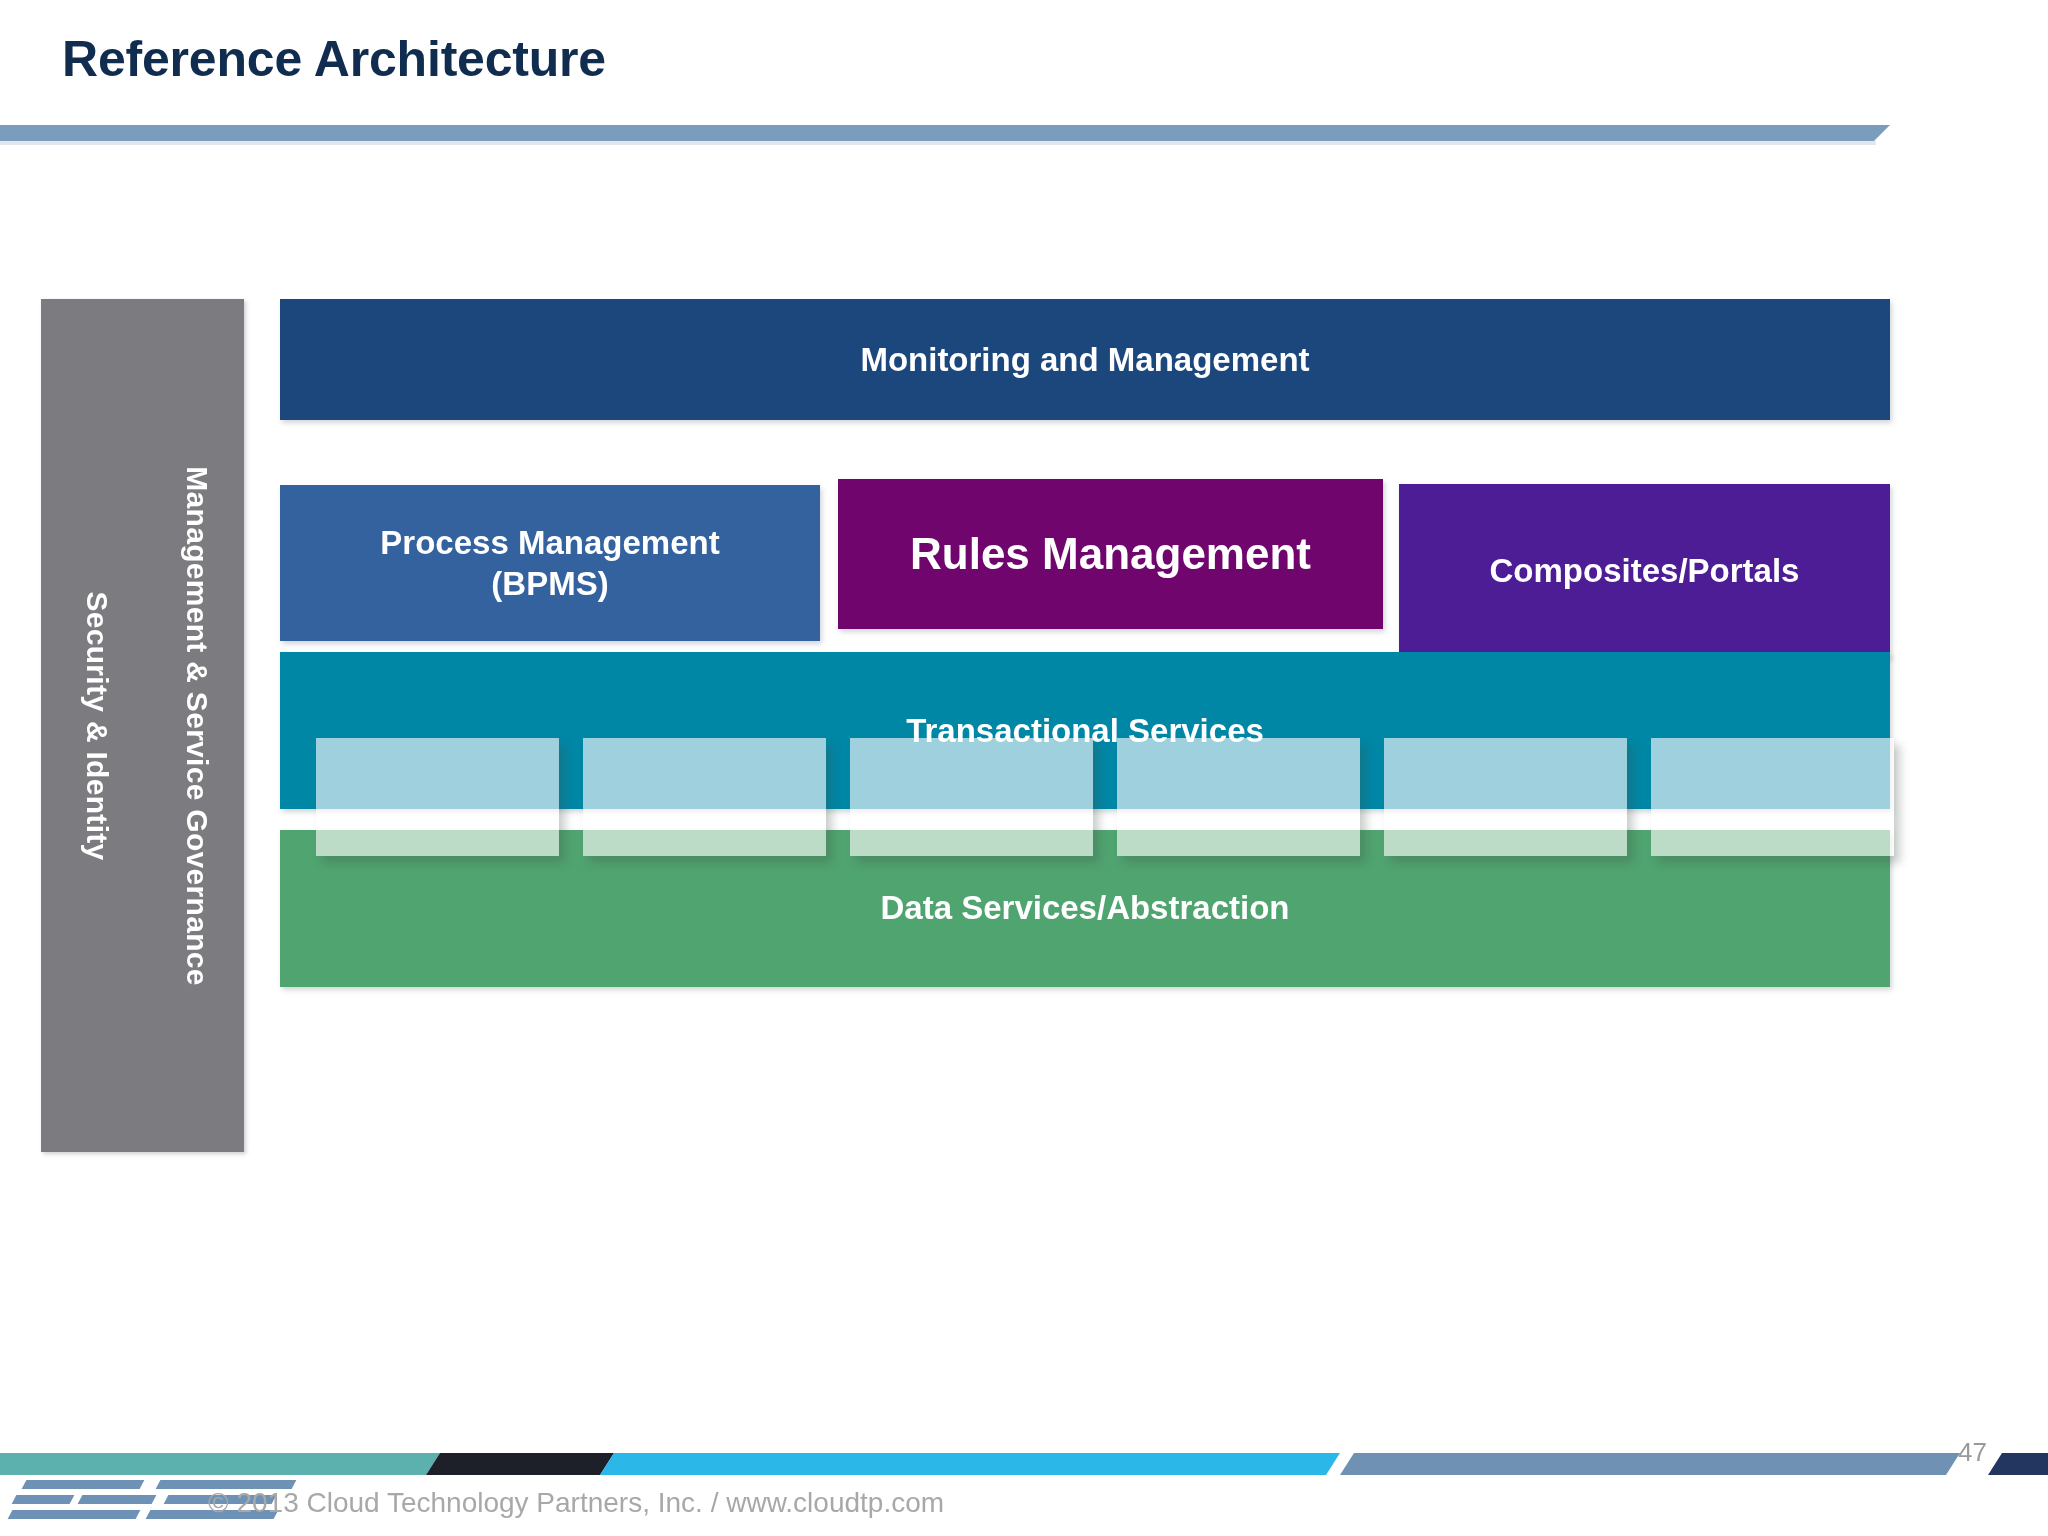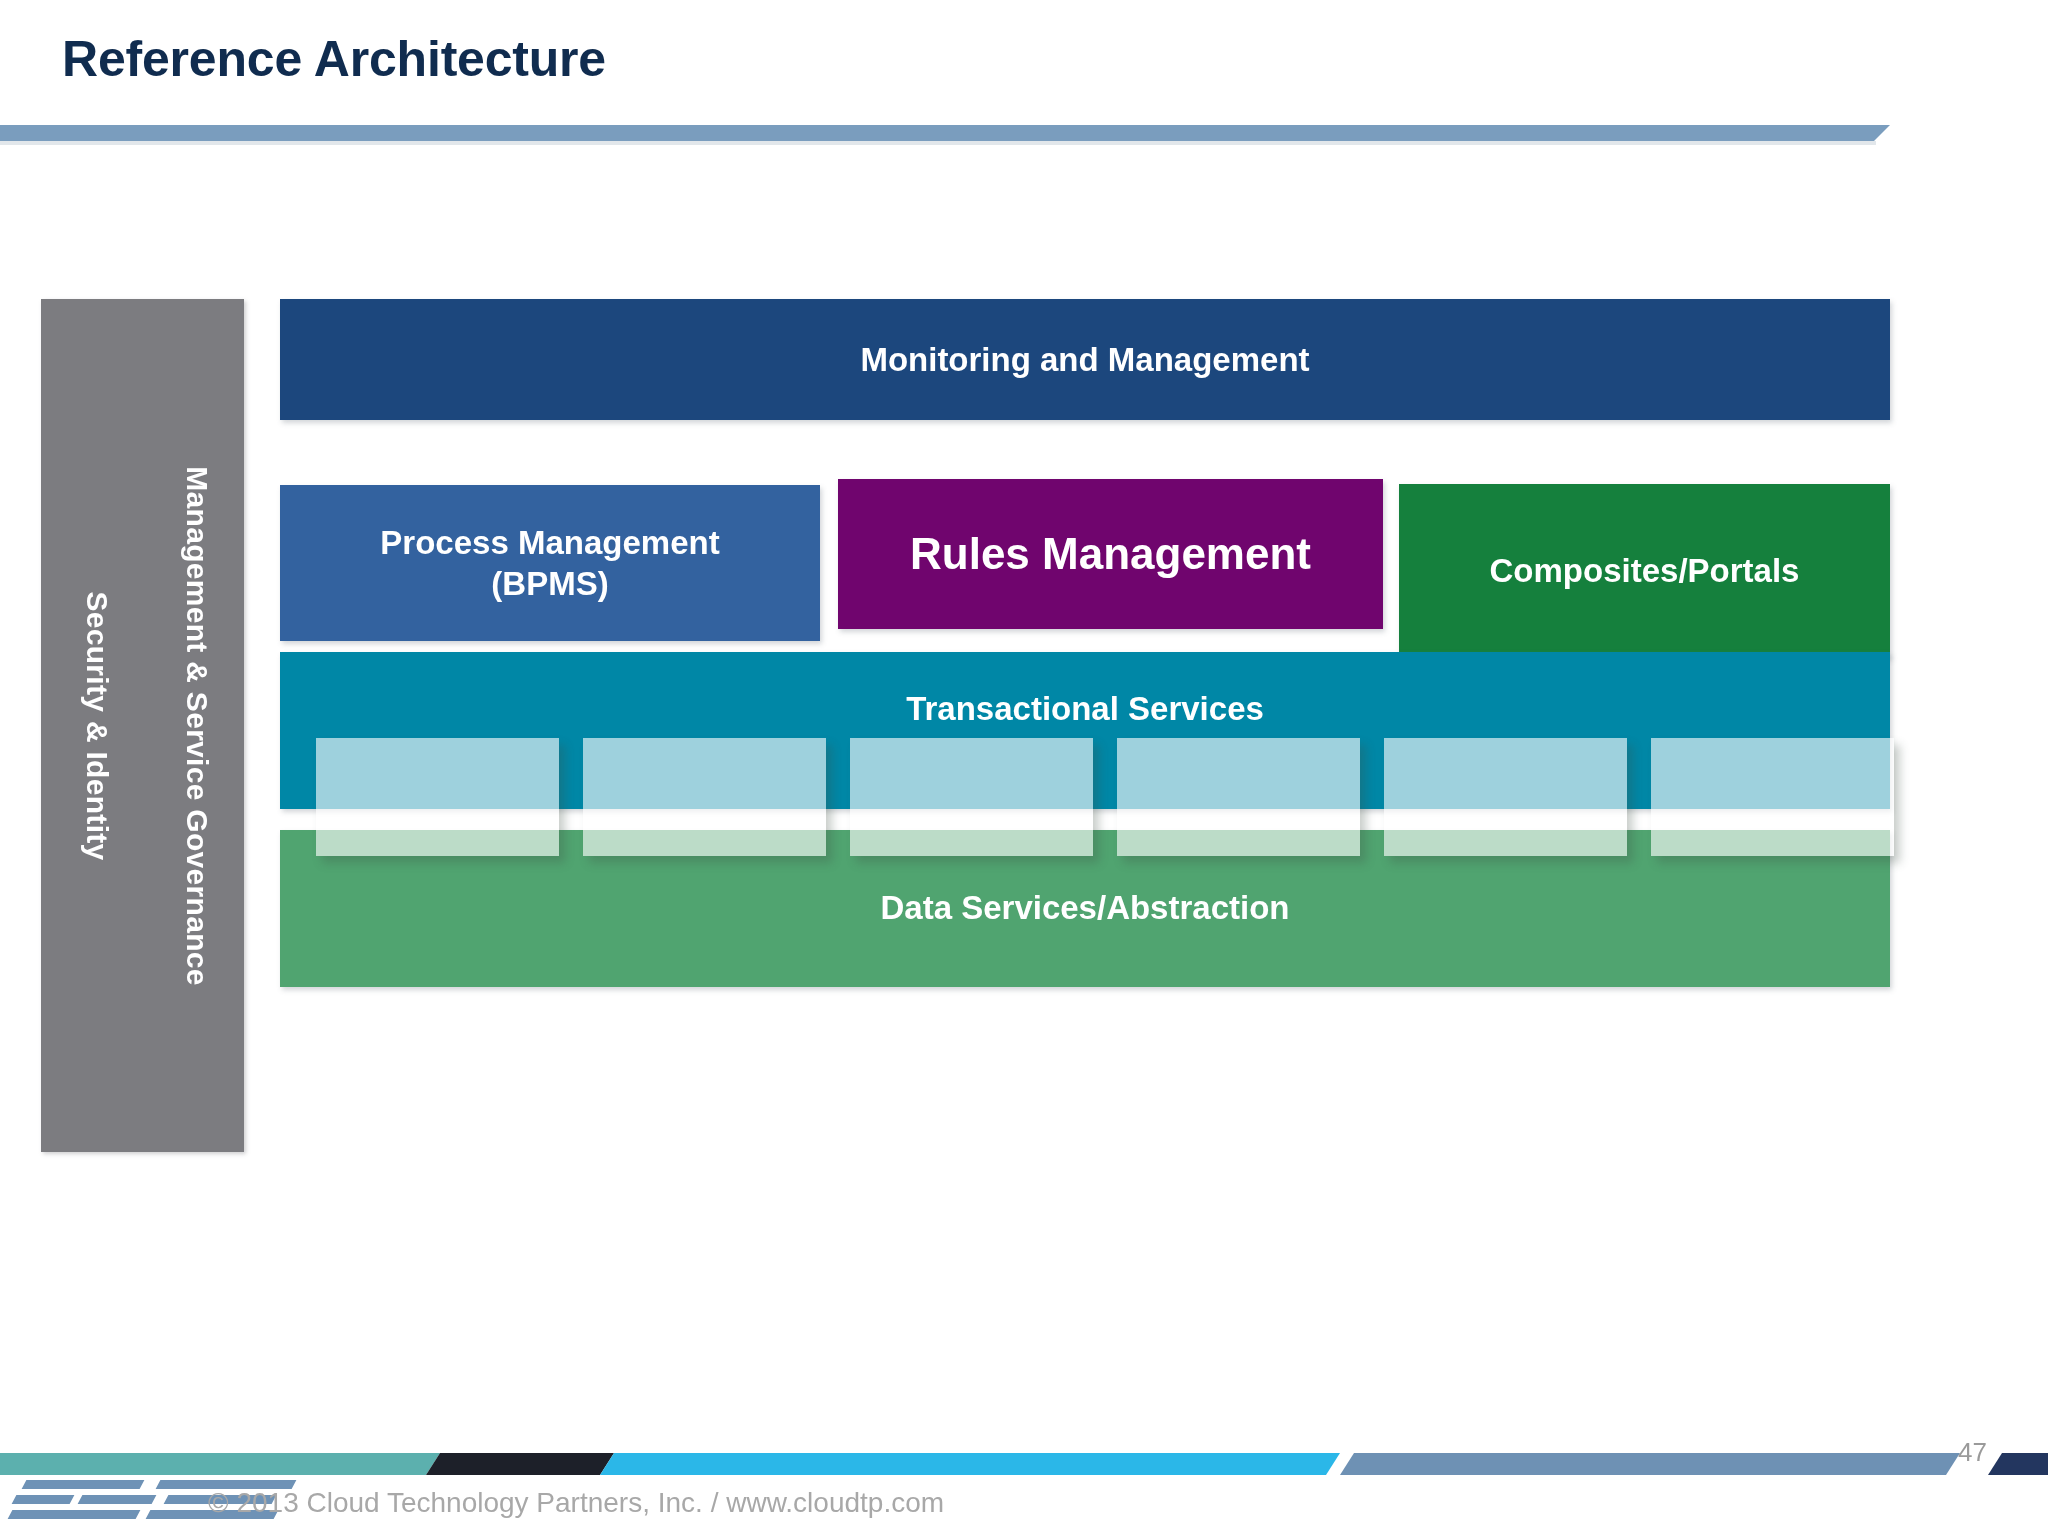--- a/index.html
+++ b/index.html
@@ -116,31 +116,31 @@
   }
   .band-rules {
     left: 838px; top: 479px;
     width: 545px; height: 150px;
     background: #70056e;
     font-size: 44px;
   }
   .band-composites {
     left: 1399px; top: 484px;
     width: 491px; height: 174px;
-    background: #15803d;
+    background: #4c1d95;
     font-size: 33px;
   }
 
   .band-transactional {
     left: 280px; top: 652px;
     width: 1610px; height: 157px;
     background: #0087a6;
     font-size: 33px;
     align-items: flex-start;
-    padding-top: 38px;
+    padding-top: 60px;
     box-sizing: border-box;
   }
 
   .band-dataservices {
     left: 280px; top: 830px;
     width: 1610px; height: 157px;
     background: #50a470;
     font-size: 33px;
     align-items: flex-start;
     padding-top: 59px;

